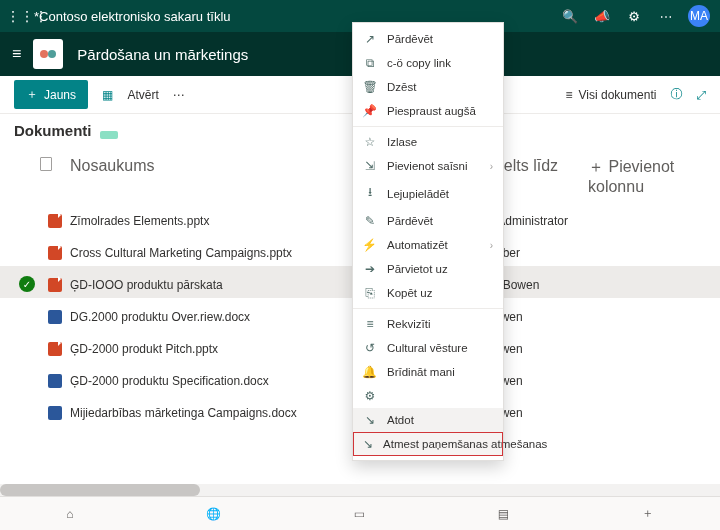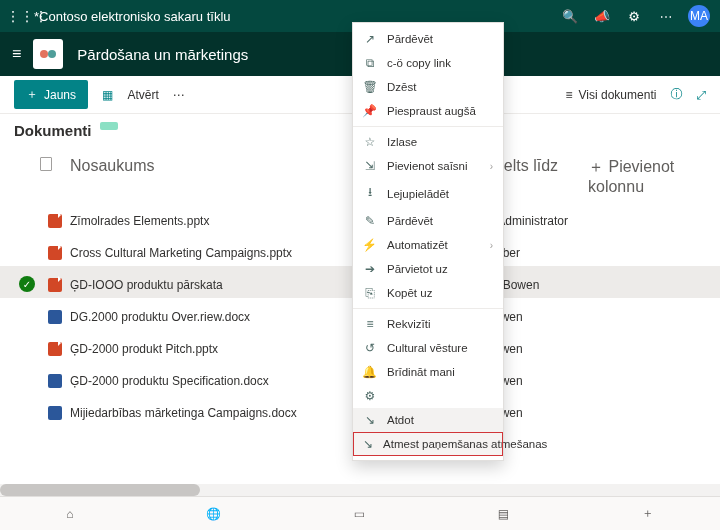--- a/index.html
+++ b/index.html
@@ -17,21 +17,21 @@
   .site-logo { width: 30px; height: 30px; background: #fff; border-radius: 3px; margin-right: 14px; display:flex; align-items:center; justify-content:center; }
   .site-name { flex: 1; font-size: 15px; }
   .site-right { display: flex; align-items: center; gap: 16px; font-size: 12px; }
 
   .cmd-bar { height: 38px; border-bottom: 1px solid #edebe9; display: flex; align-items: center; padding: 0 14px; gap: 14px; }
   .btn-new { background: #038387; color: #fff; border-radius: 2px; padding: 6px 12px; display: flex; align-items: center; gap: 6px; font-size: 12px; }
   .cmd { display: flex; align-items: center; gap: 6px; color: #323130; font-size: 12px; }
   .cmd .ico { color:#038387; }
   .cmd-bar .spacer { flex: 1; }
 
-  .lib-title { padding: 8px 14px 4px; font-size: 15px; font-weight: 600; display:flex; align-items:flex-start; gap:8px;}
+  .lib-title { padding: 8px 14px 4px; font-size: 15px; font-weight: 600; display:flex; align-items:flex-end; gap:8px;}
   .lib-title .tag { background:#8be0c4; width:18px; height:8px; display:inline-block; border-radius:2px;}
 
   .columns { display: flex; padding: 14px 22px 6px 40px; color: #605e5c; font-size: 16px; }
   .col-icon { width: 30px; }
   .col-name { flex: 1; }
   .col-mod { width: 110px; }
   .col-add { width: 110px; color:#605e5c; }
 
   .rows { overflow-y: auto; max-height: 310px; position:relative; }
   .row { display: flex; align-items: flex-end; padding: 6px 14px 6px 14px; height: 32px; font-size: 12px; border-top:1px solid transparent;}

